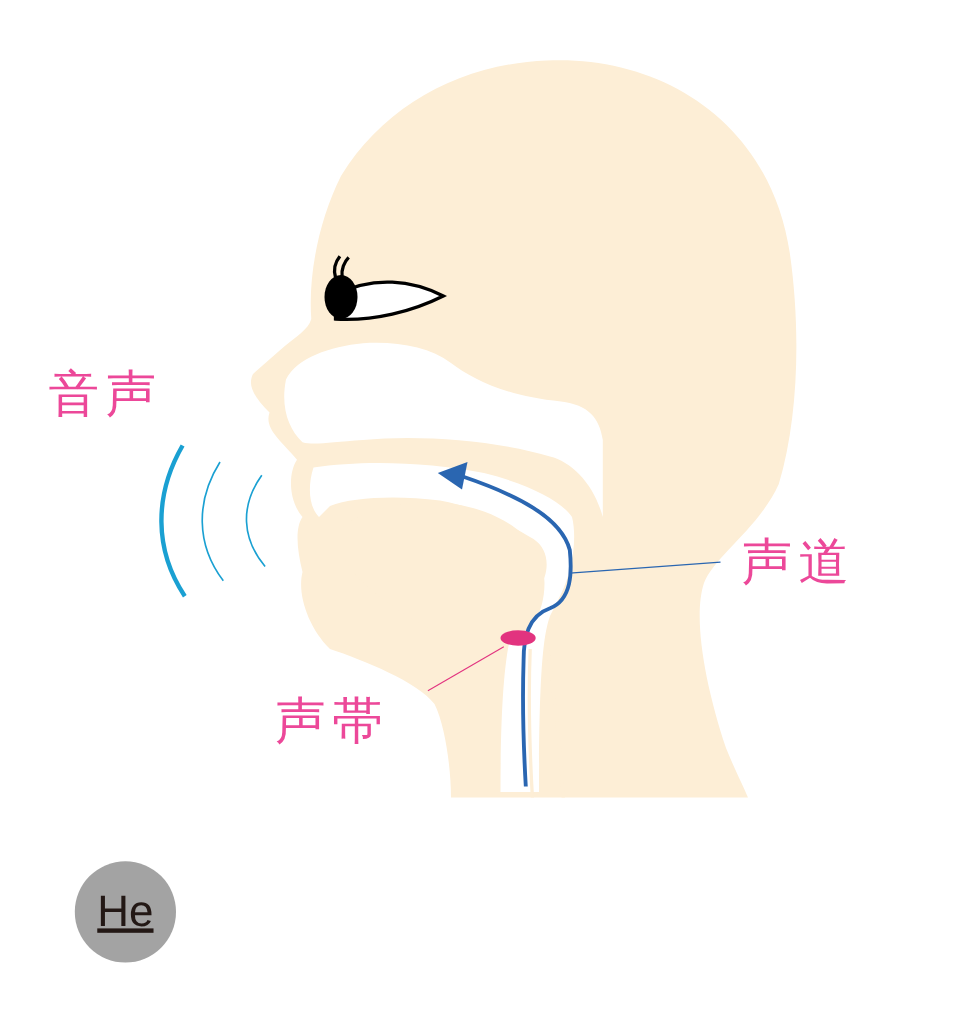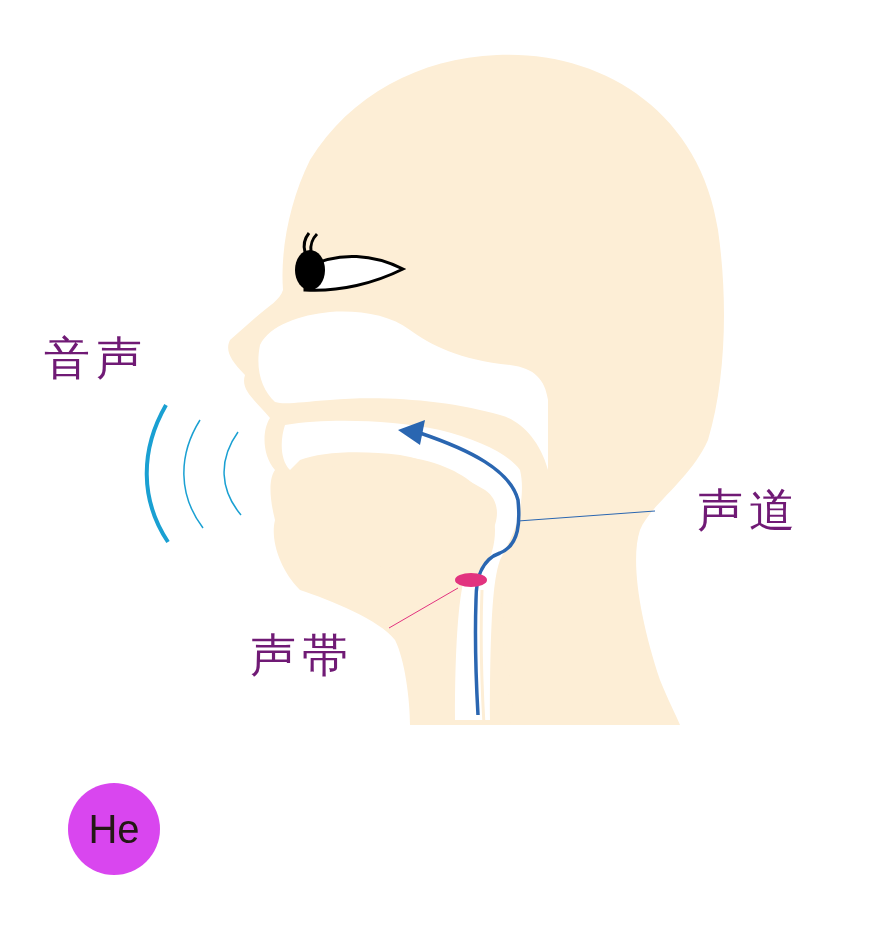--- a/index.html
+++ b/index.html
@@ -1,24 +1,24 @@
 <!DOCTYPE html>
 <html><head>
   <meta charset="utf-8">
   <style>
     html, body { margin: 0; padding: 0; background: #ffffff; }
     body { width: 889px; height: 932px; position: relative; overflow: hidden;
            font-family: "DejaVu Sans", sans-serif; }
     .diagram { position: absolute; left: 0; top: 0; width: 889px; height: 760px; }
-    .label { position: absolute; color: #701a75; font-size: 46px; letter-spacing: 6px;
+    .label { position: absolute; color: #ec4899; font-size: 46px; letter-spacing: 6px;
              font-family: "DejaVu Sans", sans-serif; line-height: 1; }
     .he-badge { position: absolute; left: 68px; top: 783px; width: 92px; height: 92px;
-                border-radius: 50%; background: #d946ef; display: flex; align-items: center;
+                border-radius: 50%; background: #a3a3a3; display: flex; align-items: center;
                 justify-content: center; font-family: "Liberation Sans", sans-serif;
-                font-size: 40px; color: #231815; }
+                font-size: 40px; color: #231815; text-decoration: underline; }
     .caption { position: absolute; left: 186px; top: 772px; color: #231815;
                font-size: 40px; line-height: 56px; letter-spacing: 1px; }
     .caption div { white-space: nowrap; }
   </style>
 </head>
 <body>
 
 <svg class="diagram" viewBox="0 0 889 760" width="889" height="760" xmlns="http://www.w3.org/2000/svg">
 
   <path fill="#fdeed6" d="M497 55 C600 50 700 110 718 230 C728 300 726 380 708 440
@@ -64,21 +64,21 @@
     <polygon points="398,430 425,420 420,445" fill="#2a66b1"></polygon>
   </g>
 
   <ellipse cx="471" cy="580" rx="16" ry="7" fill="#e2337f"></ellipse>
 
   <line x1="458" y1="588" x2="389" y2="628" stroke="#e2337f" stroke-width="1"></line>
   <line x1="518" y1="521" x2="655" y2="511" stroke="#2a66b1" stroke-width="1"></line>
 </svg>
 
 <div class="label" style="left:44px; top:335px;">音声</div>
-<div class="label" style="left:697px; top:487px;">声道</div>
+<div class="label" style="left:674px; top:487px;">声道</div>
 <div class="label" style="left:250px; top:632px;">声帯</div>
 
 <div class="he-badge">
   <span>He</span>
 </div>
 
 <div class="caption">
 </div>
 
 </body></html>

